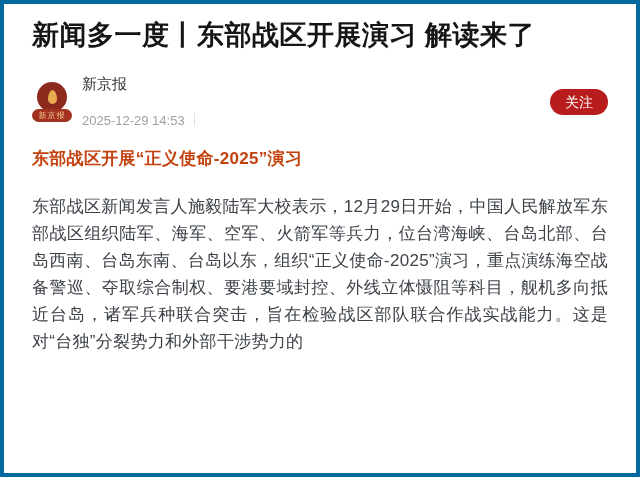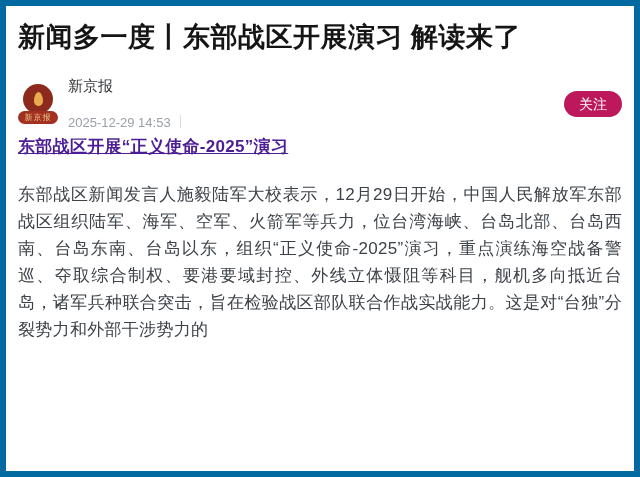--- a/index.html
+++ b/index.html
@@ -2,24 +2,24 @@
 <html><head>
 <meta charset="utf-8">
 <style>
   * { margin:0; padding:0; box-sizing:border-box; }
   html,body { background:#e9eaec; }
   body { font-family:"Liberation Sans","DejaVu Sans",sans-serif; }
 
   .page {
     width:640px; height:477px;
     background:#ffffff;
-    border:6px solid #0369a1;
+    border:4px solid #0369a1;
     overflow:hidden;
     position:relative;
-    padding:0 12px;
+    padding:0 28px;
   }
 
   .page-title {
     margin-top:13px;
     font-size:27px;
     line-height:37px;
     font-weight:700;
     color:#151515;
     letter-spacing:0.5px;
   }
@@ -68,47 +68,46 @@
     font-size:13px; color:#9ba1a8;
   }
   .meta-divider {
     width:1px; height:13px;
     background:#dcdfe2;
     margin:0 9px;
   }
   .follow-btn {
     flex:0 0 auto;
     border:none;
-    background:#be185d;
+    background:#b91c1c;
     color:#ffffff;
     font-size:14px;
     line-height:1;
     padding:6px 15px;
     border-radius:14px;
     cursor:pointer;
     font-family:inherit;
   }
 
   
   .para {
     font-size:17px;
     line-height:31px;
     color:#3d4248;
     text-align:justify;
     letter-spacing:0.3px;
   }
   .para-1 { margin-top:27px; }
   .subhead {
-    margin-top:6px;
+    margin-top:20px;
     font-size:17px;
     line-height:21px;
     font-weight:700;
-    color:#4c1d95;
+    color:#c2410c;
     letter-spacing:0.3px;
-    text-decoration:underline;
   }
   .video-source {
     margin-top:21px;
     font-size:17px;
     line-height:21px;
     color:#3d4248;
     letter-spacing:0.3px;
   }
   .para-2 {
     margin-top:24px;

